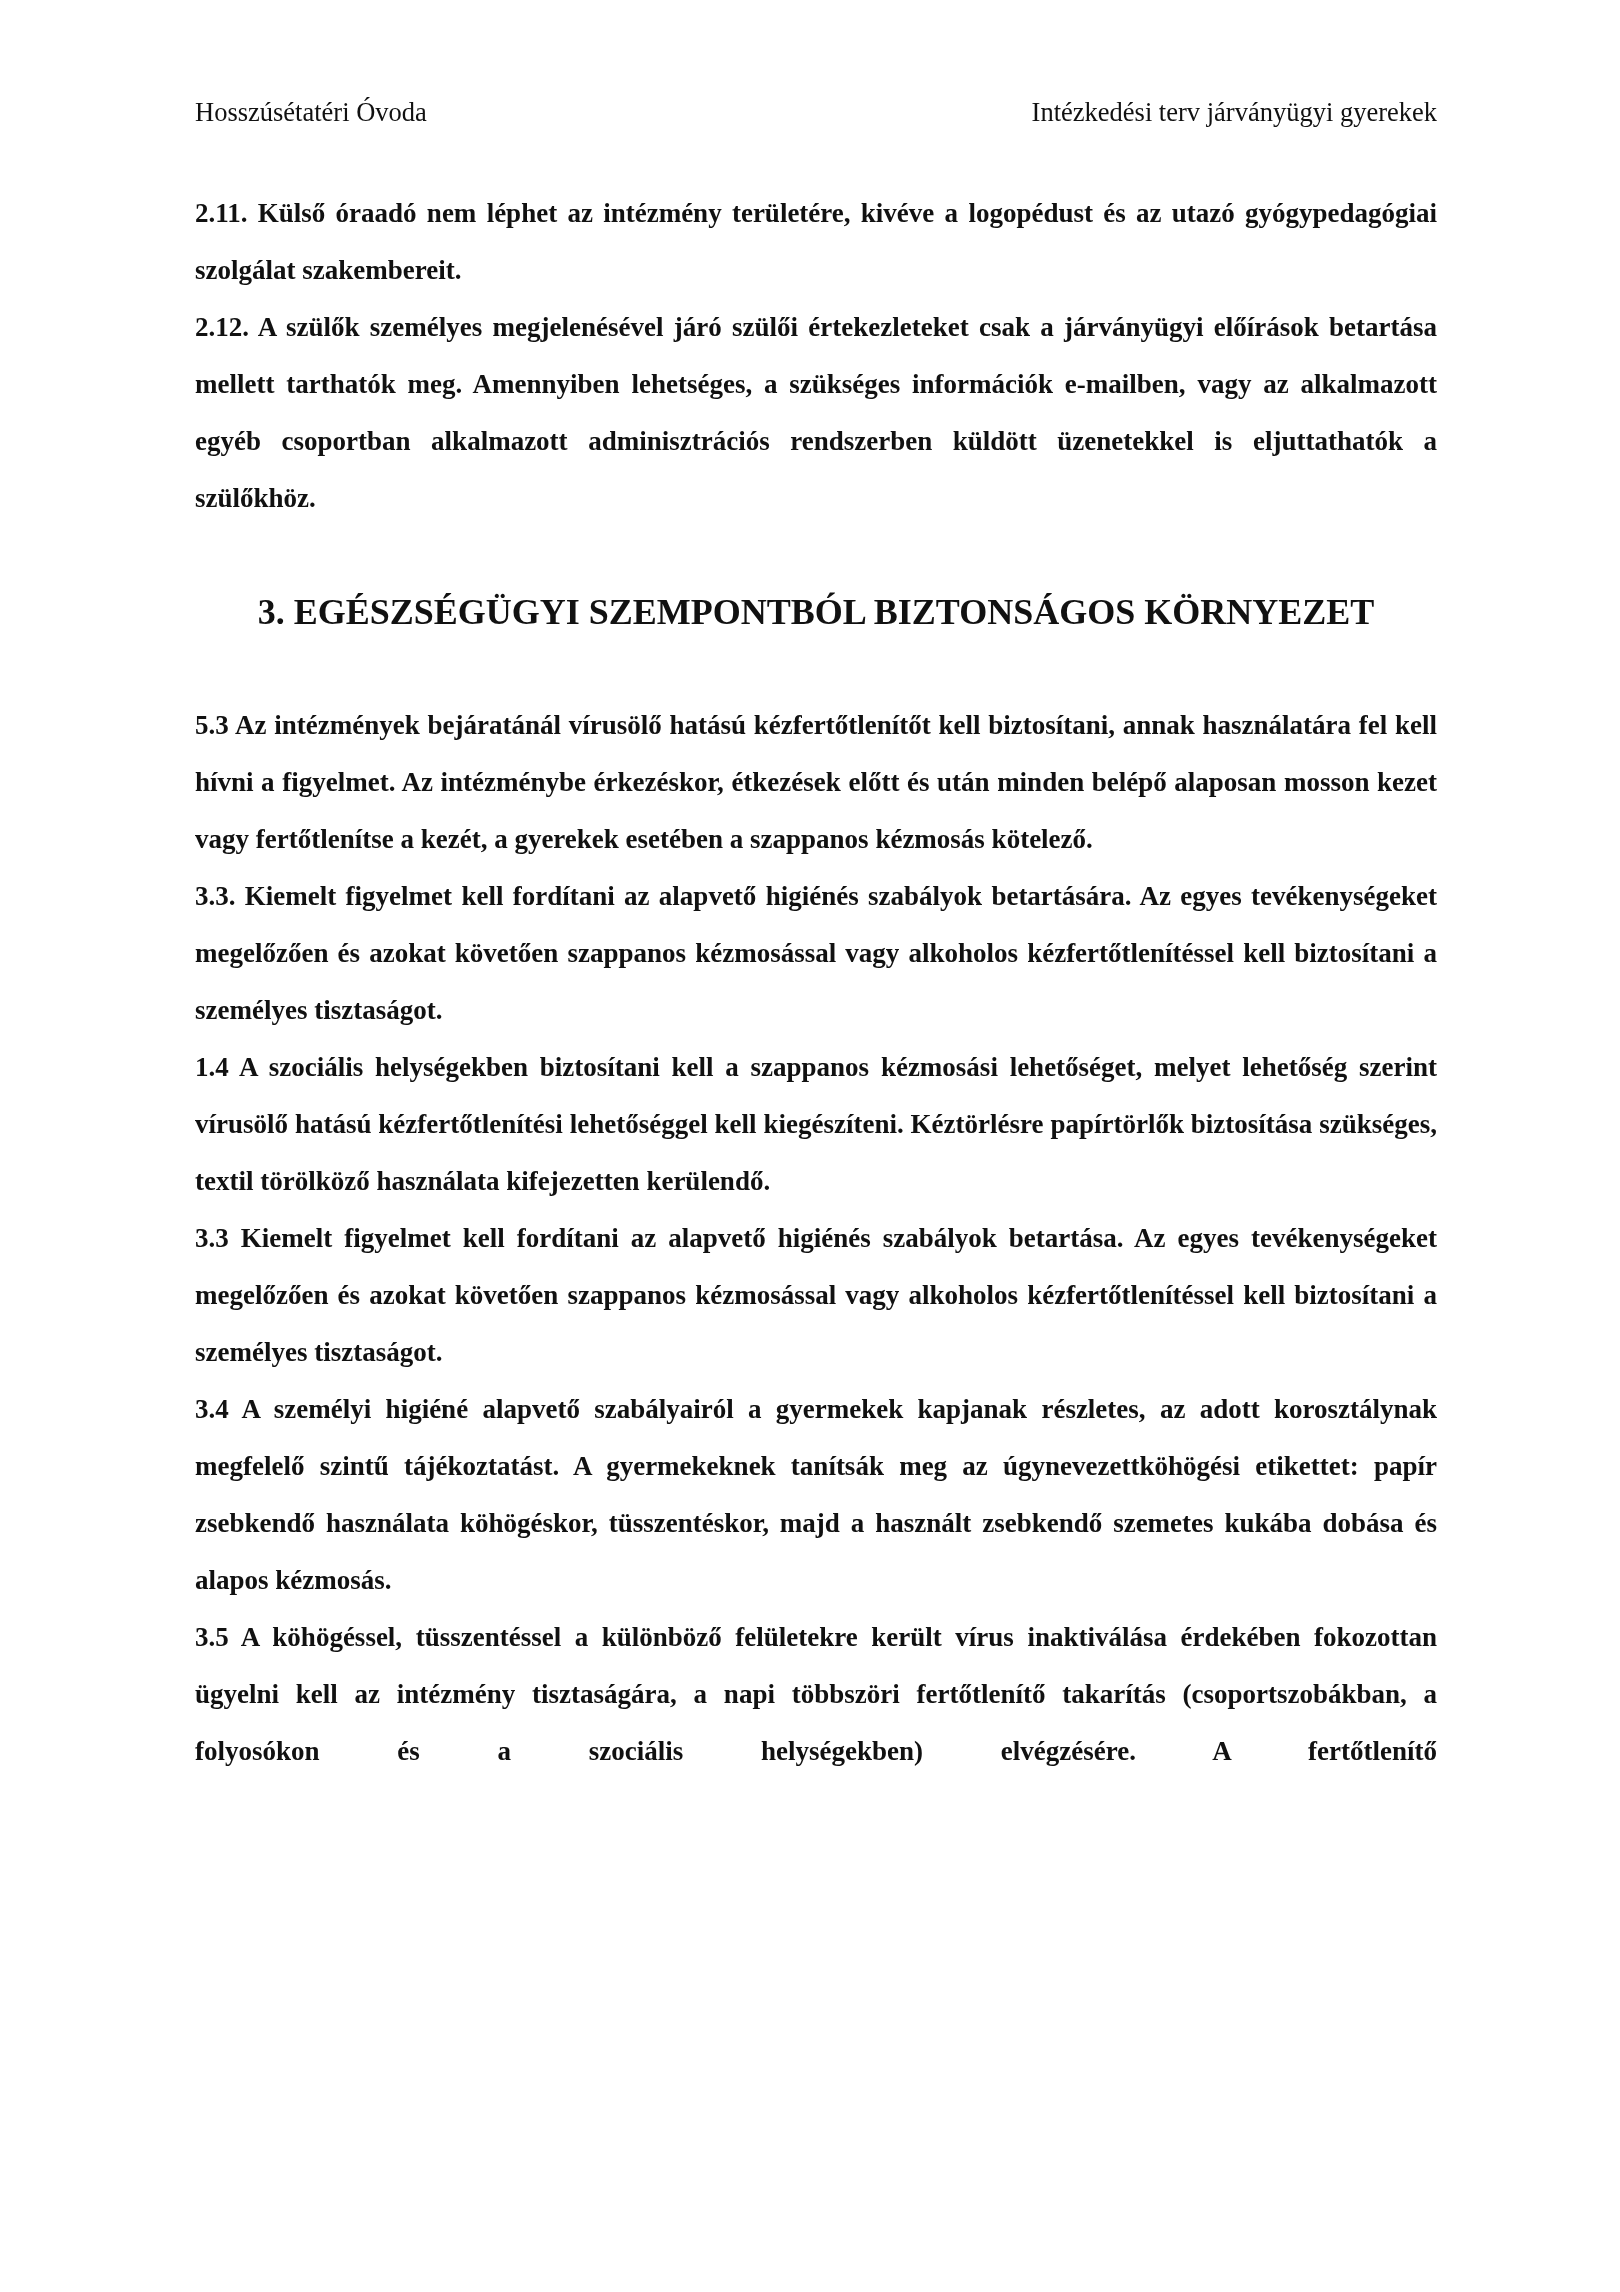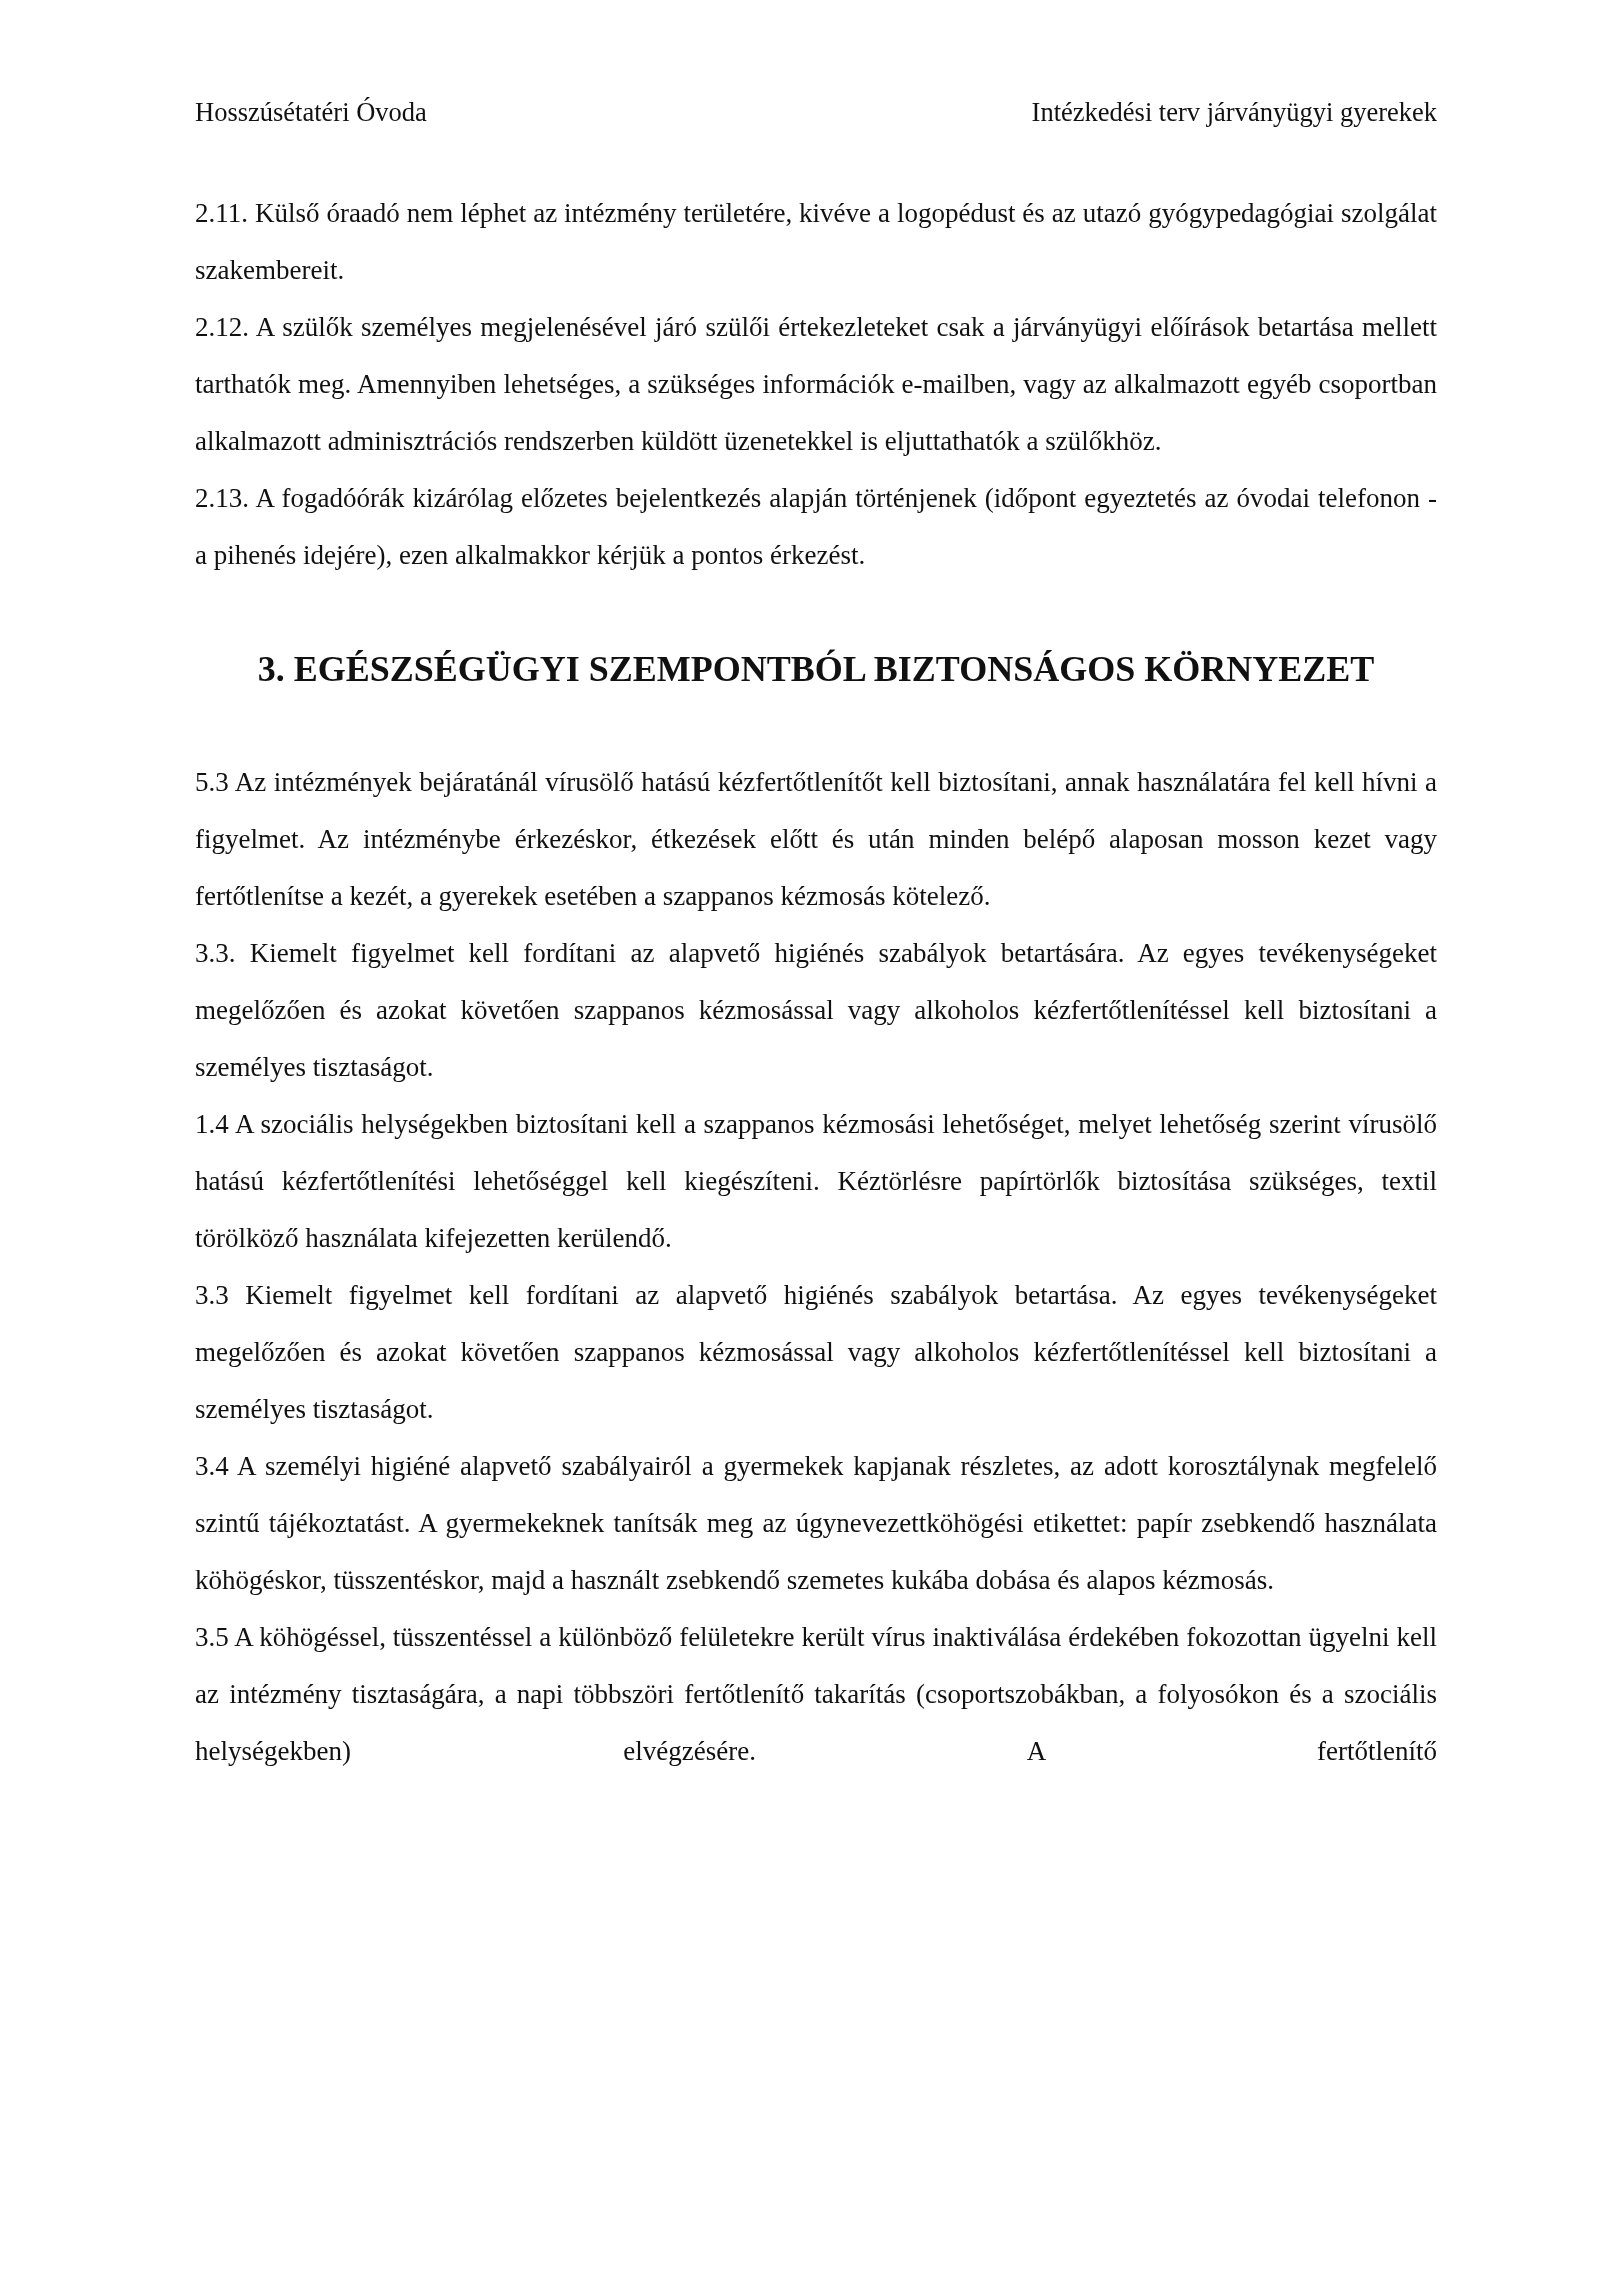--- a/index.html
+++ b/index.html
@@ -4,37 +4,36 @@
 <style>
   html, body { margin: 0; padding: 0; background: #ffffff; }
   body { width: 1620px; height: 2293px; position: relative; overflow: hidden;
          font-family: "Liberation Serif", "DejaVu Serif", serif; color: #111111; }
   .page-header { position: absolute; left: 195px; top: 95px; width: 1242px; height: 35px;
                  font-size: 26.5px; line-height: 35px; }
   .page-header .left { position: absolute; left: 0; top: 0; }
   .page-header .right { position: absolute; right: 0; top: 0; }
   .content { position: absolute; left: 195px; top: 185px; width: 1242px;
              font-size: 27px; line-height: 57px; }
-  .para { margin: 0; text-align: justify; text-align-last: left; }
+  .para { margin: 0; text-align: justify; text-align-last: left; font-weight: bold; }
   .blank { height: 57px; }
   .heading { margin: 0; text-align: center; font-weight: bold; font-size: 36px; line-height: 56px; }
   .heading span { display: block; }
 </style>
 </head>
 <body>
 
 <div class="page-header">
   <span class="left">Hosszúsétatéri Óvoda</span>
   <span class="right">Intézkedési terv járványügyi gyerekek</span>
 </div>
 
 <div class="content">
   <p class="para">2.11. Külső óraadó nem léphet az intézmény területére, kivéve a logopédust és az utazó gyógypedagógiai szolgálat szakembereit.</p>
   <p class="para">2.12. A szülők személyes megjelenésével járó szülői értekezleteket csak a járványügyi előírások betartása mellett tarthatók meg. Amennyiben lehetséges, a szükséges információk e-mailben, vagy az alkalmazott egyéb csoportban alkalmazott adminisztrációs rendszerben küldött üzenetekkel is eljuttathatók a szülőkhöz.</p>
-  <p class="para">2.13.  A fogadóórák kizárólag előzetes bejelentkezés alapján történjenek (időpont egyeztetés az óvodai telefonon - a pihenés idejére), ezen alkalmakkor kérjük a pontos érkezést.</p>
 
   <div class="blank"></div>
 
   <h2 class="heading">
     <span>3. EGÉSZSÉGÜGYI SZEMPONTBÓL BIZTONSÁGOS KÖRNYEZET</span>
   </h2>
 
   <div class="blank"></div>
 
   <p class="para">5.3 Az intézmények bejáratánál vírusölő hatású kézfertőtlenítőt kell biztosítani, annak használatára fel kell hívni a figyelmet. Az intézménybe érkezéskor, étkezések előtt és után minden belépő alaposan mosson kezet vagy fertőtlenítse a kezét, a gyerekek esetében a szappanos kézmosás kötelező.</p>

